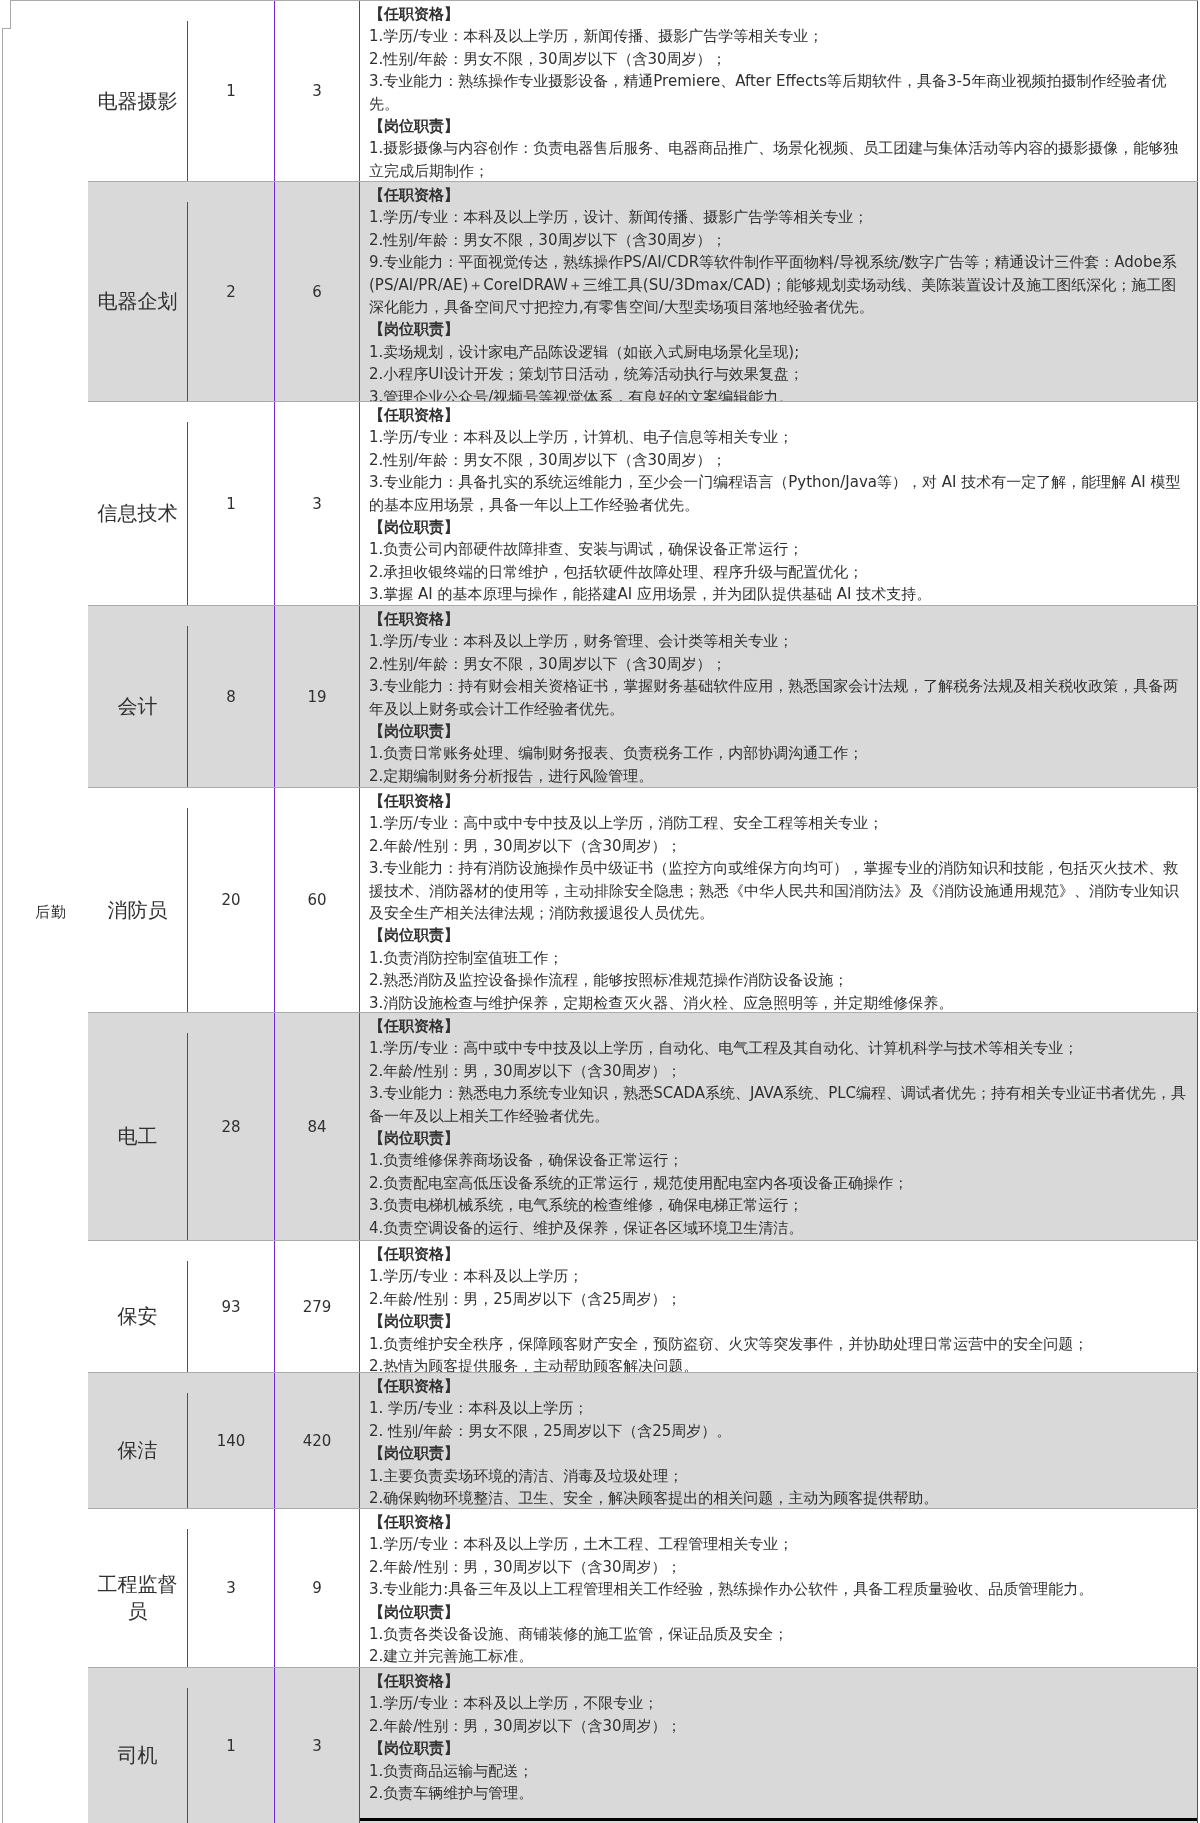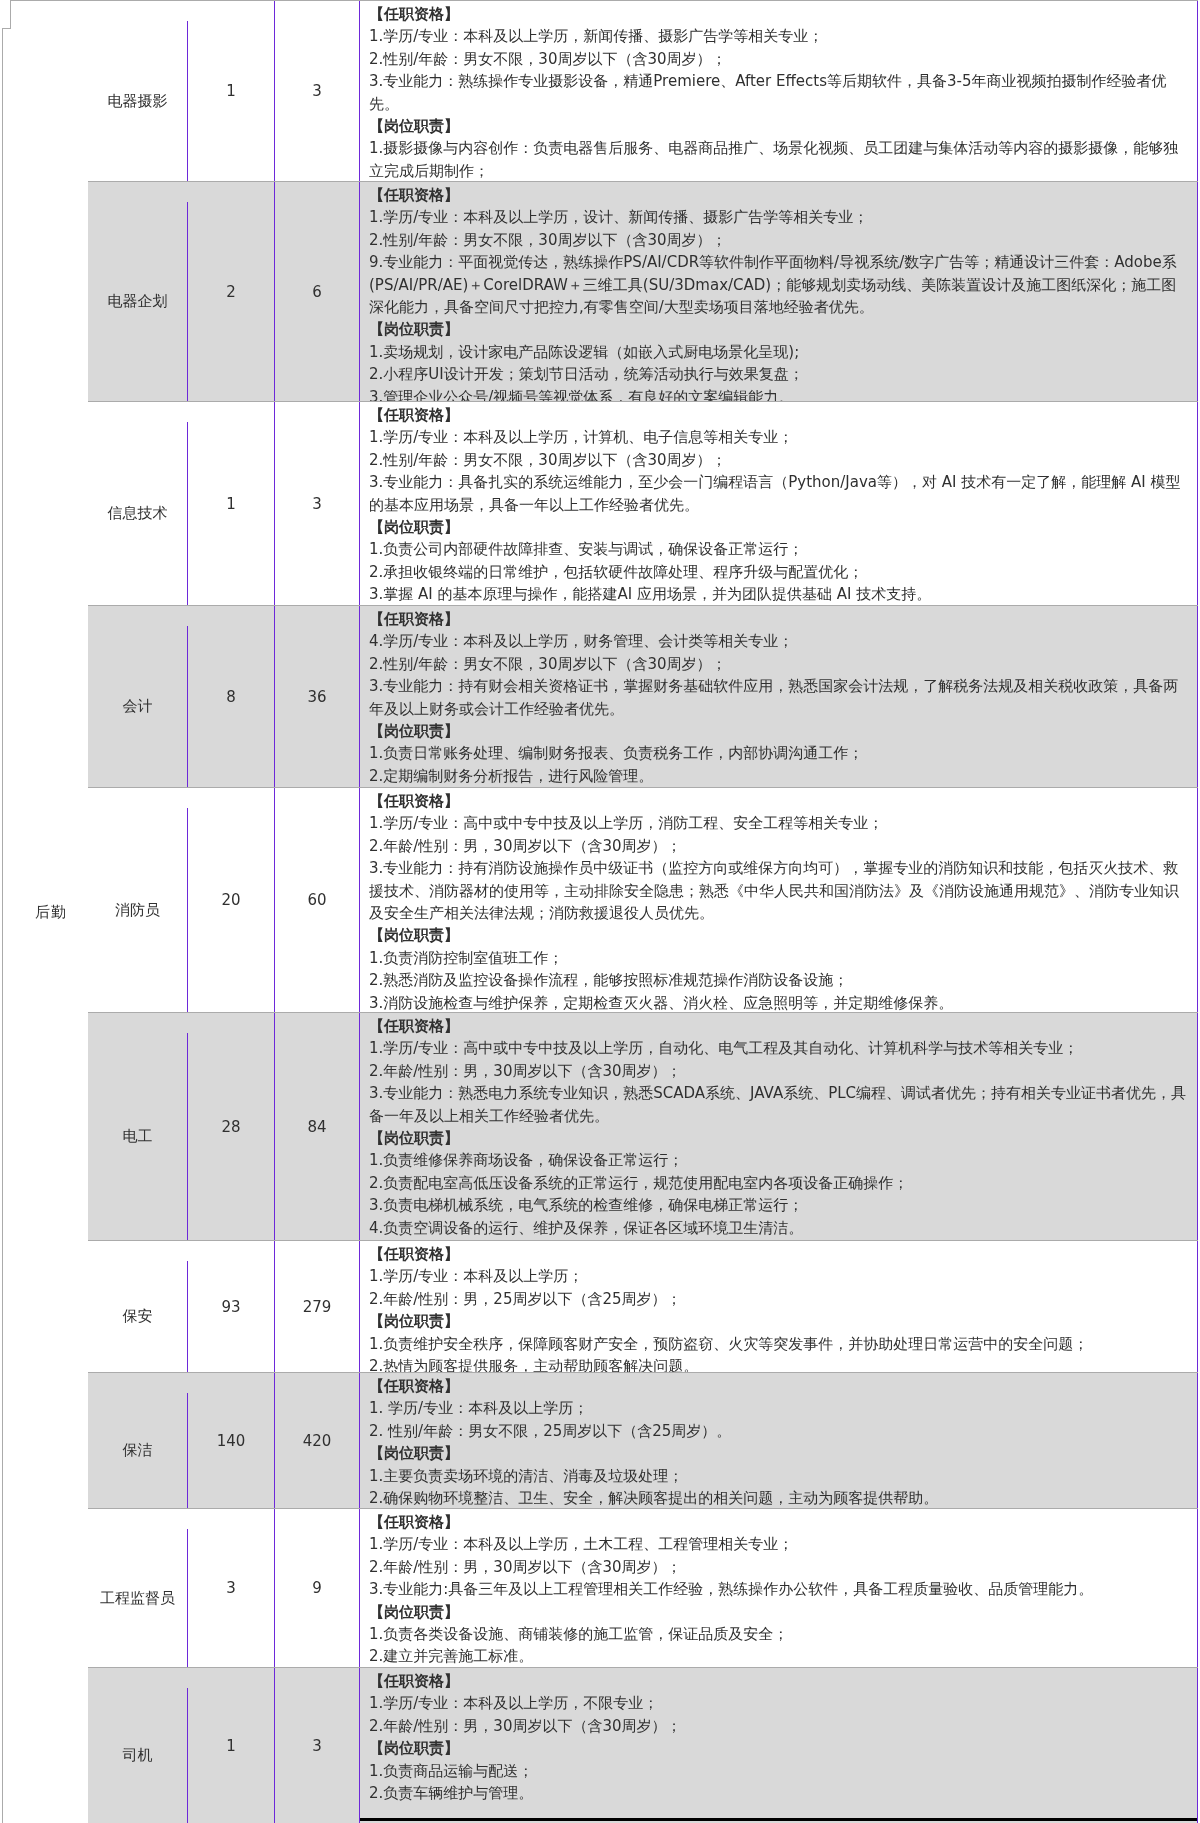--- a/index.html
+++ b/index.html
@@ -41,21 +41,21 @@
   }
   .row.shaded{background:#d9d9d9;}
   .cell{
     box-sizing:border-box;
     border-right:1px solid #6d28d9;
     overflow:hidden;
   }
   .pos-cell{
     width:100px;
     display:flex;align-items:center;justify-content:center;
-    font-size:15px;margin-top:20px;
+    text-align:center;font-size:20px;margin-top:20px;
   }
   .n1-cell{width:87px;display:flex;align-items:center;justify-content:center;font-size:15px;}
   .n2-cell{width:85px;display:flex;align-items:center;justify-content:center;font-size:15px;}
   .details-cell{
     flex:1;
     padding:2px 8px 0 9px;
   }
   .detail-line{
     font-size:15px;
     line-height:22.4px;
@@ -118,24 +118,24 @@
           <div class="detail-line">3.专业能力：具备扎实的系统运维能力，至少会一门编程语言（Python/Java等），对 AI 技术有一定了解，能理解 AI 模型的基本应用场景，具备一年以上工作经验者优先。</div>
           <div class="detail-line sec">【岗位职责】</div>
           <div class="detail-line">1.负责公司内部硬件故障排查、安装与调试，确保设备正常运行；</div>
           <div class="detail-line">2.承担收银终端的日常维护，包括软硬件故障处理、程序升级与配置优化；</div>
           <div class="detail-line">3.掌握 AI 的基本原理与操作，能搭建AI 应用场景，并为团队提供基础 AI 技术支持。</div>
         </div>
       </div>
       <div class="row shaded" style="height: 182px;">
         <div class="cell pos-cell">会计</div>
         <div class="cell n1-cell">8</div>
-        <div class="cell n2-cell">36</div>
-        <div class="cell details-cell">
-          <div class="detail-line sec">【任职资格】</div>
-          <div class="detail-line">4.学历/专业：本科及以上学历，财务管理、会计类等相关专业；</div>
+        <div class="cell n2-cell">19</div>
+        <div class="cell details-cell">
+          <div class="detail-line sec">【任职资格】</div>
+          <div class="detail-line">1.学历/专业：本科及以上学历，财务管理、会计类等相关专业；</div>
           <div class="detail-line">2.性别/年龄：男女不限，30周岁以下（含30周岁）；</div>
           <div class="detail-line">3.专业能力：持有财会相关资格证书，掌握财务基础软件应用，熟悉国家会计法规，了解税务法规及相关税收政策，具备两年及以上财务或会计工作经验者优先。</div>
           <div class="detail-line sec">【岗位职责】</div>
           <div class="detail-line">1.负责日常账务处理、编制财务报表、负责税务工作，内部协调沟通工作；</div>
           <div class="detail-line">2.定期编制财务分析报告，进行风险管理。</div>
         </div>
       </div>
       <div class="row" style="height: 225px;">
         <div class="cell pos-cell">消防员</div>
         <div class="cell n1-cell">20</div>

